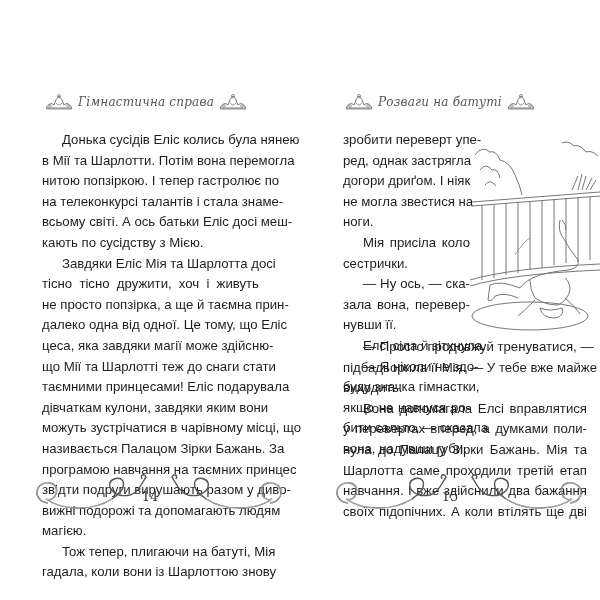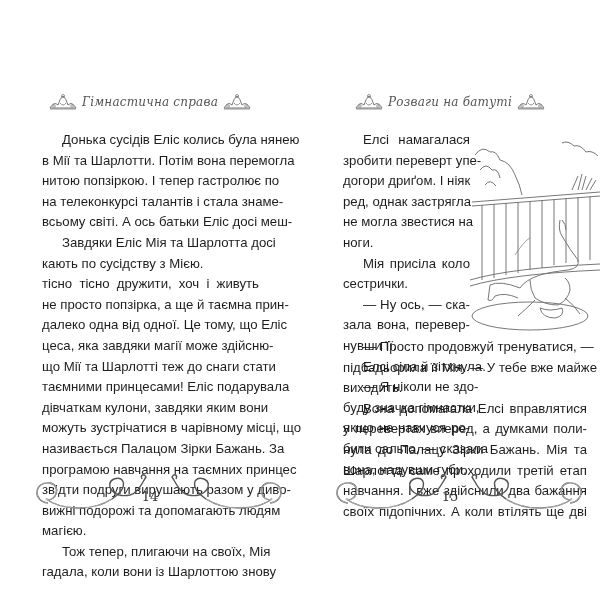--- a/index.html
+++ b/index.html
@@ -2,21 +2,21 @@
 <html><head>
 <meta charset="utf-8">
 <style>
   html, body { margin: 0; padding: 0; }
   body { width: 600px; height: 600px; background: #ffffff; position: relative; overflow: hidden;
          font-family: "Liberation Sans", sans-serif; color: #1e1e1e; }
   .page { position: absolute; top: 0; height: 600px; }
   .page.left { left: 0; width: 300px; }
   .page.right { left: 300px; width: 300px; }
   .header { position: absolute; top: 90px; left: 0; width: 300px; height: 24px;
-            display: flex; align-items: center; justify-content: center; gap: 4px; }
+            display: flex; align-items: center; gap: 4px; padding-left: 44px; }
   .header .title { font-family: "DejaVu Serif", serif; font-style: italic; font-size: 12px; color: #555; letter-spacing: 0.2px; }
   .tiara { width: 30px; height: 18px; }
   .text { position: absolute; font-size: 13.2px; line-height: 20.6px; text-align: justify; hyphens: manual; }
   .left .text { left: 42px; top: 130px; width: 217px; }
   .right .text.narrow { left: 43px; top: 130px; width: 127px; }
   .right .text.wide { left: 43px; top: 337px; width: 244px; }
   .text .line { display: block; text-align: justify; text-align-last: justify; white-space: nowrap; }
   .text .line.last { text-align-last: left; }
   .text .line.indent { padding-left: 20px; }
   .footer { position: absolute; top: 473px; left: 0; width: 300px; height: 50px; }
@@ -58,36 +58,36 @@
     <svg class="tiara" viewBox="0 0 30 18">
         <use href="#tiara-shape"></use>
       </svg>
   </div>
   <div class="text" id="left-text">
       <span class="line indent">Донька сусідів Еліс колись була нянею</span>
       <span class="line">в Мії та Шарлотти. Потім вона перемогла</span>
       <span class="line">нитою попзіркою. І тепер гастролює по</span>
       <span class="line">на телеконкурсі талантів і стала знаме-</span>
       <span class="line">всьому світі. А ось батьки Еліс досі меш-</span>
+      <span class="line last">кають по сусідству з Мією.</span>
       <span class="line indent">Завдяки Еліс Мія та Шарлотта досі</span>
-      <span class="line last">кають по сусідству з Мією.</span>
       <span class="line">тісно тісно дружити, хоч і живуть</span>
       <span class="line">не просто попзірка, а ще й таємна прин-</span>
       <span class="line">далеко одна від одної. Це тому, що Еліс</span>
       <span class="line">цеса, яка завдяки магії може здійсню-</span>
       <span class="line">що Мії та Шарлотті теж до снаги стати</span>
       <span class="line">таємними принцесами! Еліс подарувала</span>
       <span class="line">дівчаткам кулони, завдяки яким вони</span>
       <span class="line">можуть зустрічатися в чарівному місці, що</span>
       <span class="line">називається Палацом Зірки Бажань. За</span>
       <span class="line">програмою навчання на таємних принцес</span>
       <span class="line">звідти подруги вирушають разом у диво-</span>
       <span class="line">вижні подорожі та допомагають людям</span>
       <span class="line last">магією.</span>
-      <span class="line indent">Тож тепер, плигаючи на своїх, Мія</span>
+      <span class="line indent">Тож тепер, плигаючи на батуті, Мія</span>
       <span class="line">гадала, коли вони із Шарлоттою знову</span>
     </div>
   <div class="footer">
     <svg width="258" height="40" viewBox="0 0 258 40">
         <use href="#flourish"></use>
       </svg>
     <div class="pagenum">14</div>
   </div>
 </div>
 
@@ -95,24 +95,23 @@
   <div class="header">
     <svg class="tiara" viewBox="0 0 30 18">
         <use href="#tiara-shape"></use>
       </svg>
     <span class="title">Розваги на батуті</span>
     <svg class="tiara" viewBox="0 0 30 18">
         <use href="#tiara-shape"></use>
       </svg>
   </div>
   <div class="text narrow" id="right-narrow">
-      <span class="line indent">Елсі намагалася</span>
       <span class="line">зробити переверт упе-</span>
+      <span class="line">ред, однак застрягла</span>
       <span class="line">догори дриґом. І ніяк</span>
-      <span class="line">ред, однак застрягла</span>
       <span class="line">не могла звестися на</span>
       <span class="line last">ноги.</span>
       <span class="line indent">Мія присіла коло</span>
       <span class="line last">сестрички.</span>
       <span class="line indent">— Ну ось, — ска-</span>
       <span class="line">зала вона, перевер-</span>
       <span class="line last">нувши її.</span>
       <span class="line indent last">Елсі сіла й зітхнула.</span>
       <span class="line indent">— Я ніколи не здо-</span>
       <span class="line">буду значка гімнастки,</span>

